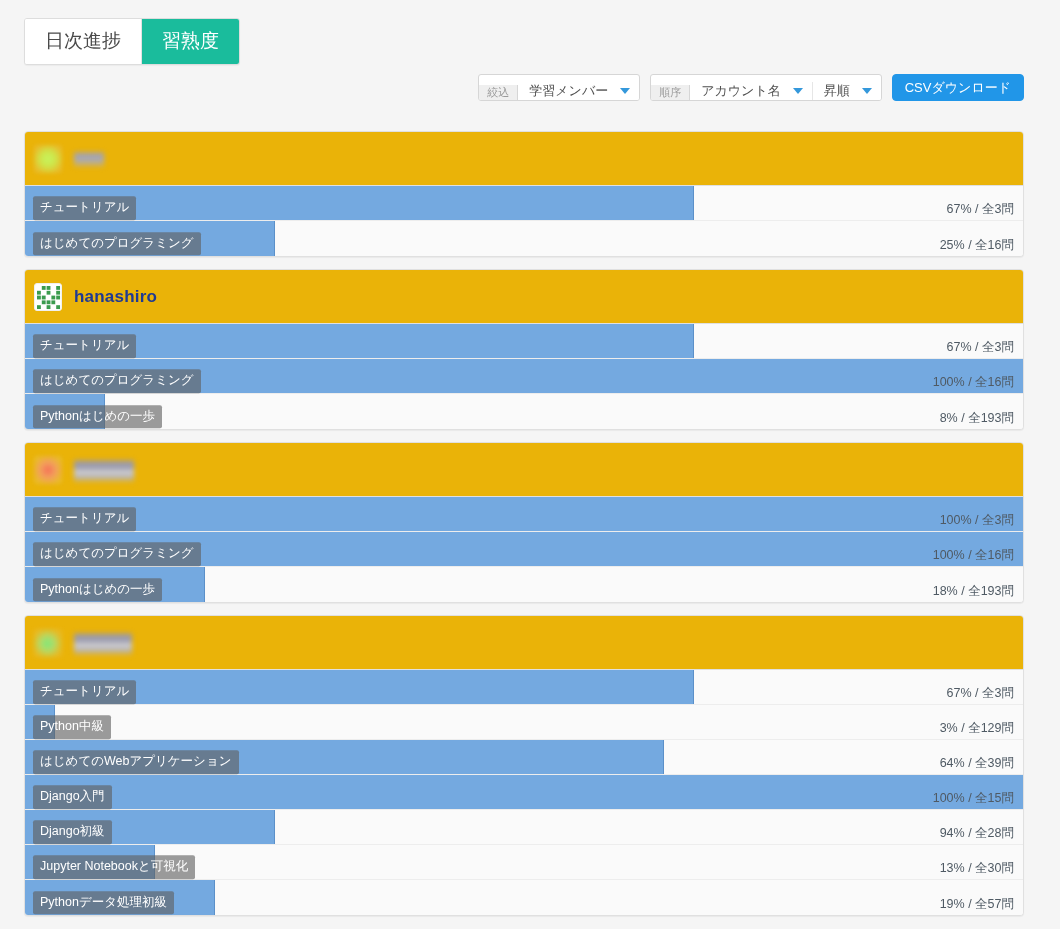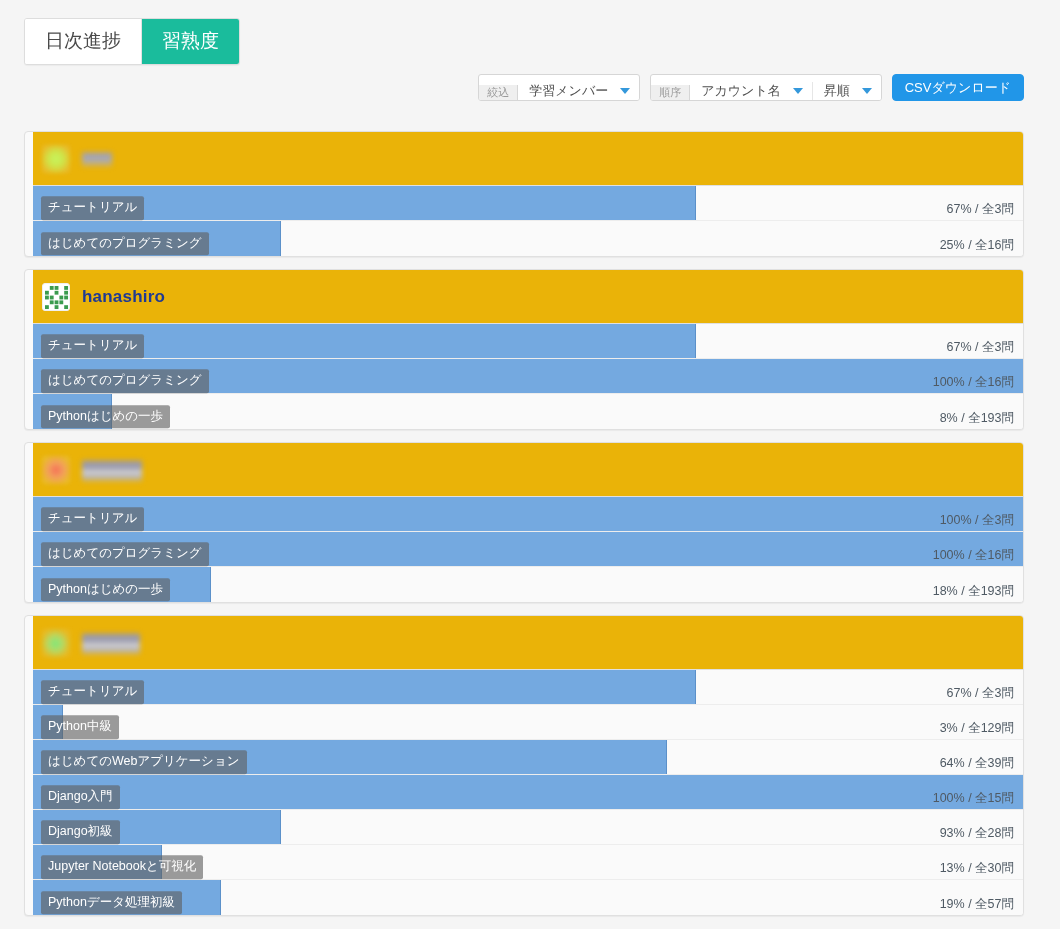--- a/index.html
+++ b/index.html
@@ -112,21 +112,20 @@
     top: 131px;
     width: 1000px;
   }
   .card {
     background: #fafafa;
     border: 1px solid #e0e0e0;
     border-radius: 4px;
     margin-bottom: 12px;
     box-shadow: 0 1px 1px rgba(0,0,0,.05);
     overflow: hidden;
-    padding-left: 8px;
   }
   .card-header {
     height: 54px;
     background: #eab308;
     display: flex;
     align-items: center;
     padding: 0 0 0 9px;
     border-bottom: 1px solid #e0e0e0;
     box-sizing: border-box;
   }
@@ -365,21 +364,21 @@
         <div class="pct">64% / 全39問</div>
       </div>
       <div class="row">
         <div class="bar full" style="width: 100%;"></div>
         <div class="chip">Django入門</div>
         <div class="pct">100% / 全15問</div>
       </div>
       <div class="row">
         <div class="bar" style="width: 25%;"></div>
         <div class="chip">Django初級</div>
-        <div class="pct">93% / 全28問</div>
+        <div class="pct">94% / 全28問</div>
       </div>
       <div class="row">
         <div class="bar" style="width: 13%;"></div>
         <div class="chip">Jupyter Notebookと可視化</div>
         <div class="pct">13% / 全30問</div>
       </div>
       <div class="row">
         <div class="bar" style="width: 19%;"></div>
         <div class="chip">Pythonデータ処理初級</div>
         <div class="pct">19% / 全57問</div>

